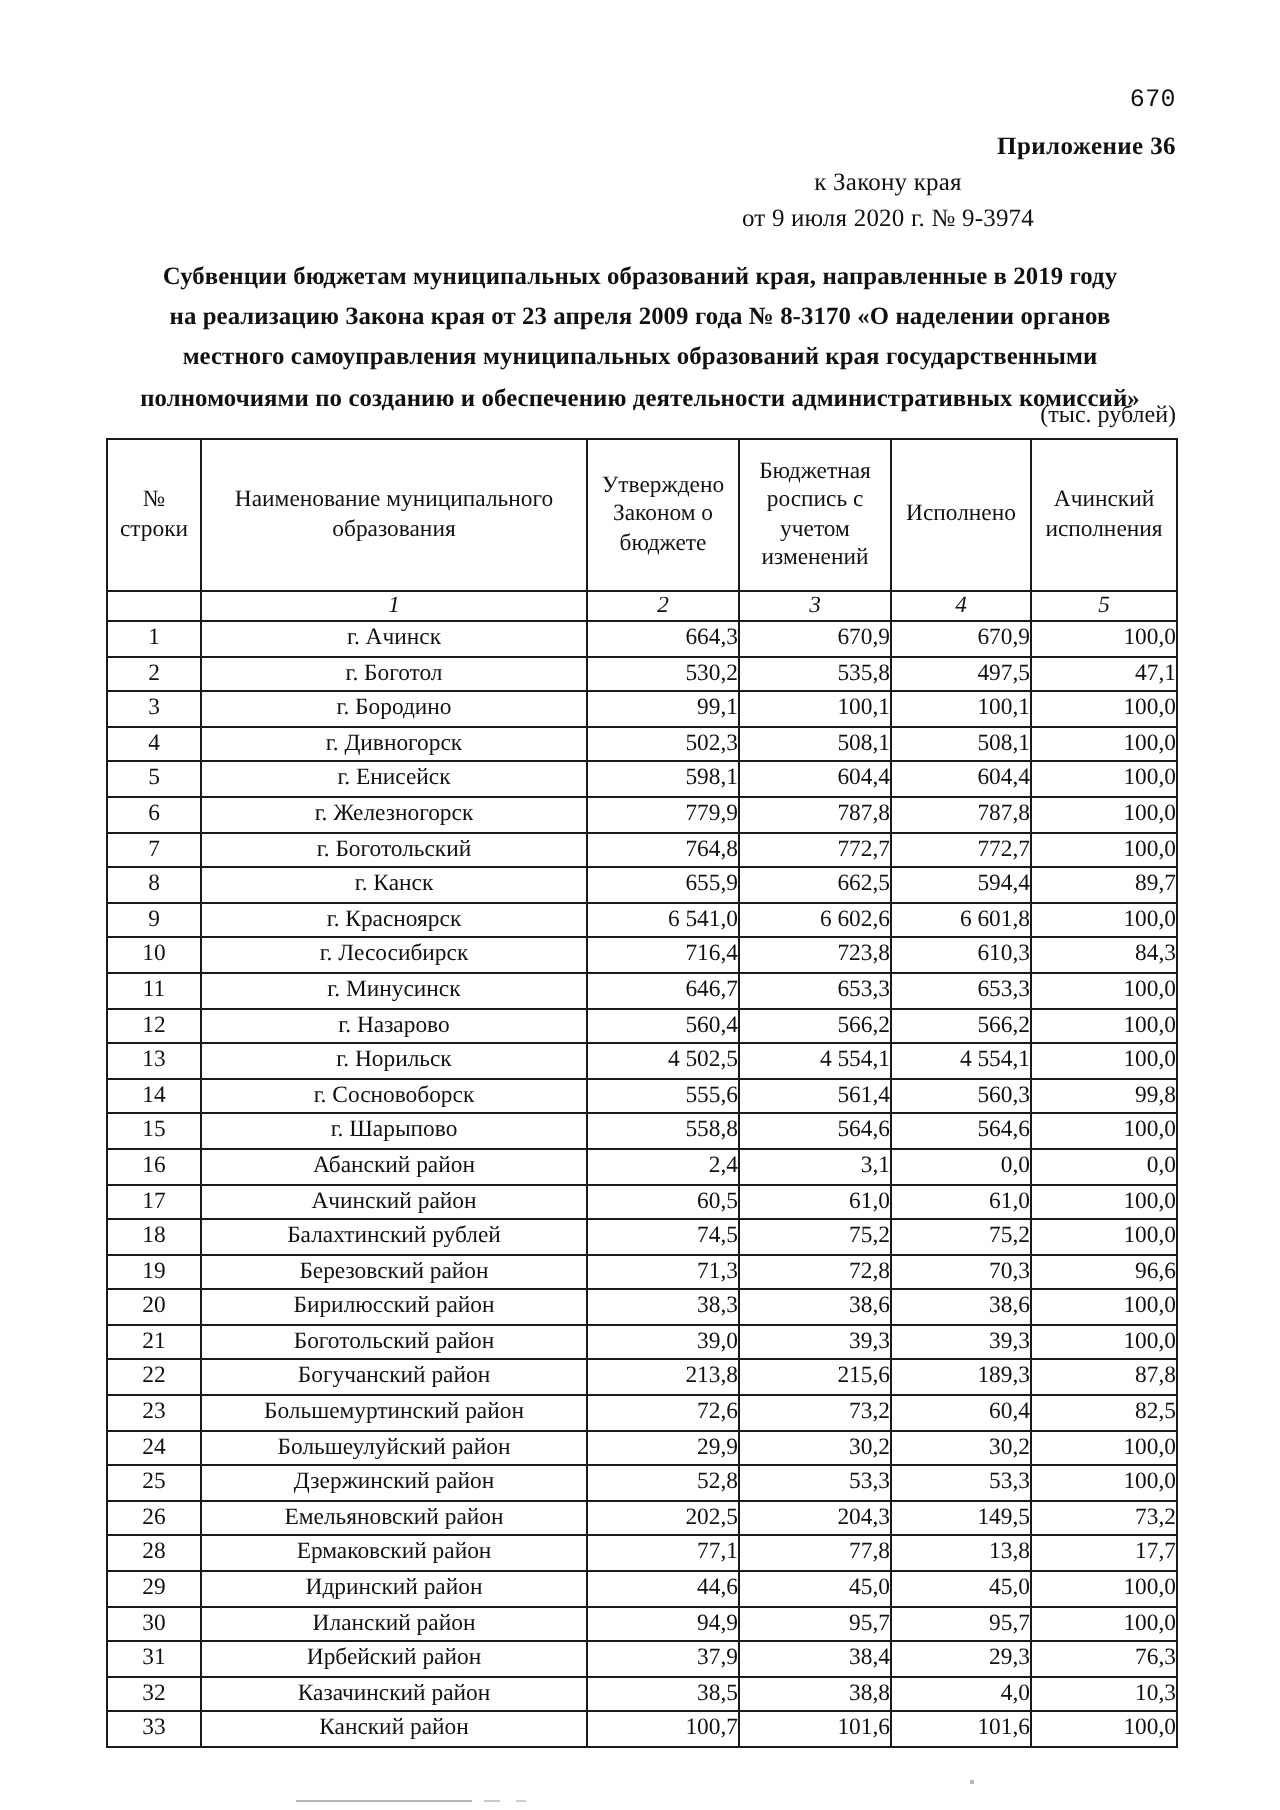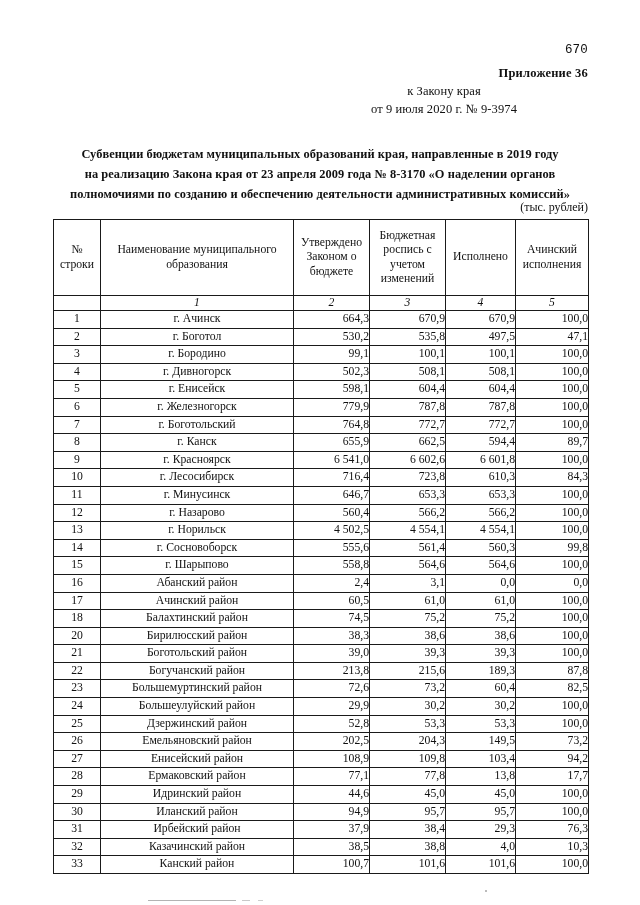--- a/index.html
+++ b/index.html
@@ -47,21 +47,21 @@
     letter-spacing: .2px;
     text-align: right;
   }
   .approval-block .app-line {
     letter-spacing: .1px;
   }
 
   
   .doc-title {
     position: absolute;
-    left: 36px; top: 144px;
+    left: 36px; top: 128px;
     width: 568px;
     text-align: center;
     font-size: 12.4px;
     font-weight: bold;
     line-height: 1.63;
     letter-spacing: .05px;
   }
   .doc-title > div { white-space: nowrap; }
 
   
@@ -170,20 +170,21 @@
 
   <div class="approval-block">
     <div class="app-title">Приложение 36</div>
     <div class="app-line">к Закону края</div>
     <div class="app-line">от 9 июля 2020 г.  № 9-3974</div>
   </div>
 
   <div class="doc-title">
     <div>Субвенции бюджетам муниципальных образований края, направленные в 2019 году</div>
     <div>на реализацию Закона края от 23 апреля 2009 года № 8-3170 «О наделении органов</div>
+    <div>местного самоуправления муниципальных образований края государственными</div>
     <div>полномочиями по созданию и обеспечению деятельности административных комиссий»</div>
   </div>
 
   <div class="units-note">(тыс. рублей)</div>
 
   <div class="tbl-wrap">
     <table class="subventions">
       <colgroup>
         <col class="w-num">
         <col class="w-name">
@@ -362,25 +363,33 @@
           <tr>
             <td class="c-num">17</td>
             <td class="c-name">Ачинский район</td>
             <td class="c-money">60,5</td>
             <td class="c-money">61,0</td>
             <td class="c-money">61,0</td>
             <td class="c-money">100,0</td>
           </tr>
           <tr>
             <td class="c-num">18</td>
-            <td class="c-name">Балахтинский район</td>
+            <td class="c-name">Балахтинский рублей</td>
             <td class="c-money">74,5</td>
             <td class="c-money">75,2</td>
             <td class="c-money">75,2</td>
             <td class="c-money">100,0</td>
+          </tr>
+          <tr>
+            <td class="c-num">19</td>
+            <td class="c-name">Березовский район</td>
+            <td class="c-money">71,3</td>
+            <td class="c-money">72,8</td>
+            <td class="c-money">70,3</td>
+            <td class="c-money">96,6</td>
           </tr>
           <tr>
             <td class="c-num">20</td>
             <td class="c-name">Бирилюсский район</td>
             <td class="c-money">38,3</td>
             <td class="c-money">38,6</td>
             <td class="c-money">38,6</td>
             <td class="c-money">100,0</td>
           </tr>
           <tr>
@@ -425,28 +434,20 @@
           </tr>
           <tr>
             <td class="c-num">26</td>
             <td class="c-name">Емельяновский район</td>
             <td class="c-money">202,5</td>
             <td class="c-money">204,3</td>
             <td class="c-money">149,5</td>
             <td class="c-money">73,2</td>
           </tr>
           <tr>
-            <td class="c-num">27</td>
-            <td class="c-name">Енисейский район</td>
-            <td class="c-money">108,9</td>
-            <td class="c-money">109,8</td>
-            <td class="c-money">103,4</td>
-            <td class="c-money">94,2</td>
-          </tr>
-          <tr>
             <td class="c-num">28</td>
             <td class="c-name">Ермаковский район</td>
             <td class="c-money">77,1</td>
             <td class="c-money">77,8</td>
             <td class="c-money">13,8</td>
             <td class="c-money">17,7</td>
           </tr>
           <tr>
             <td class="c-num">29</td>
             <td class="c-name">Идринский район</td>

